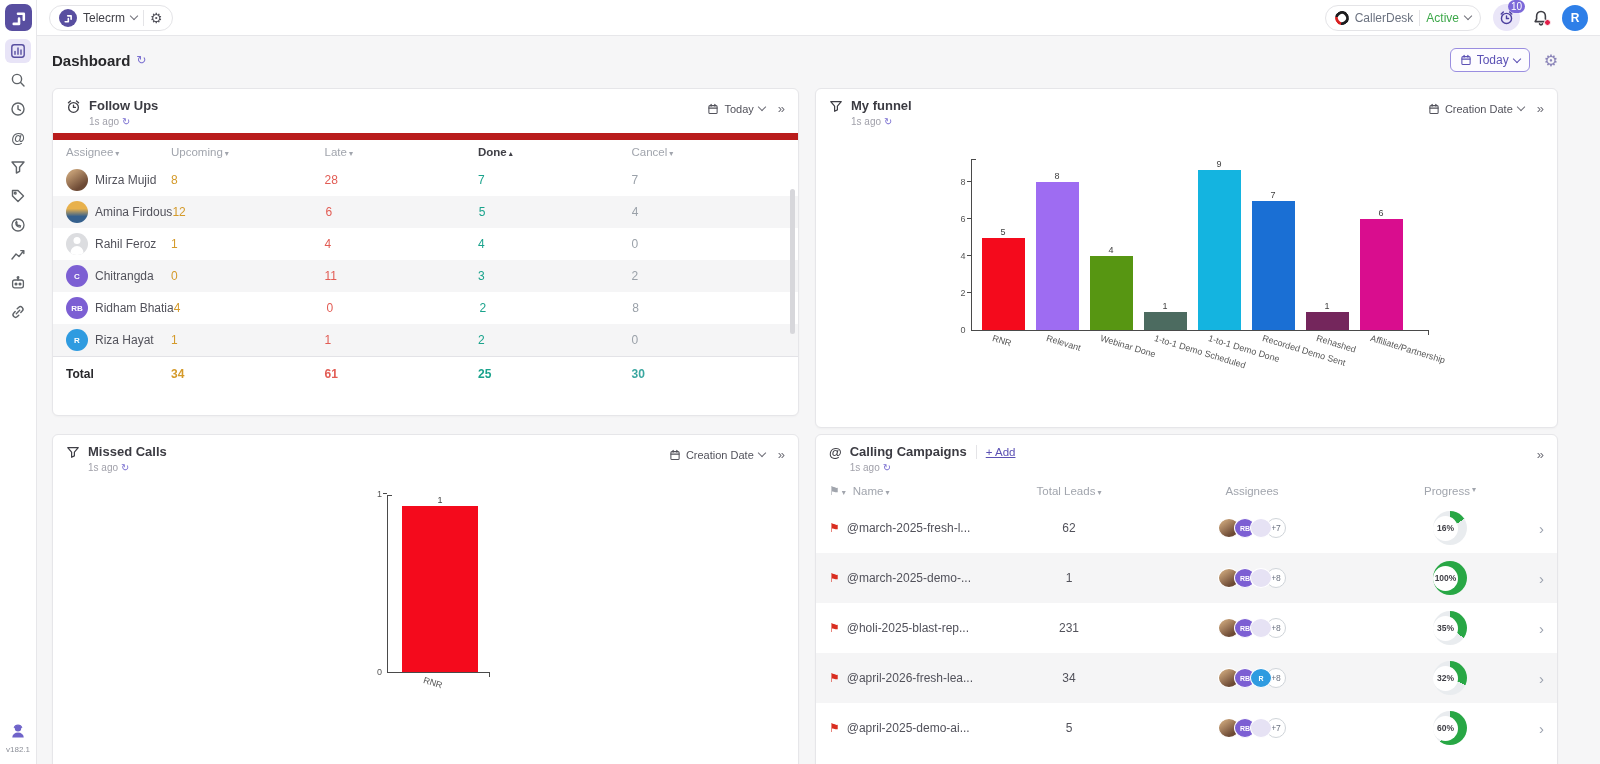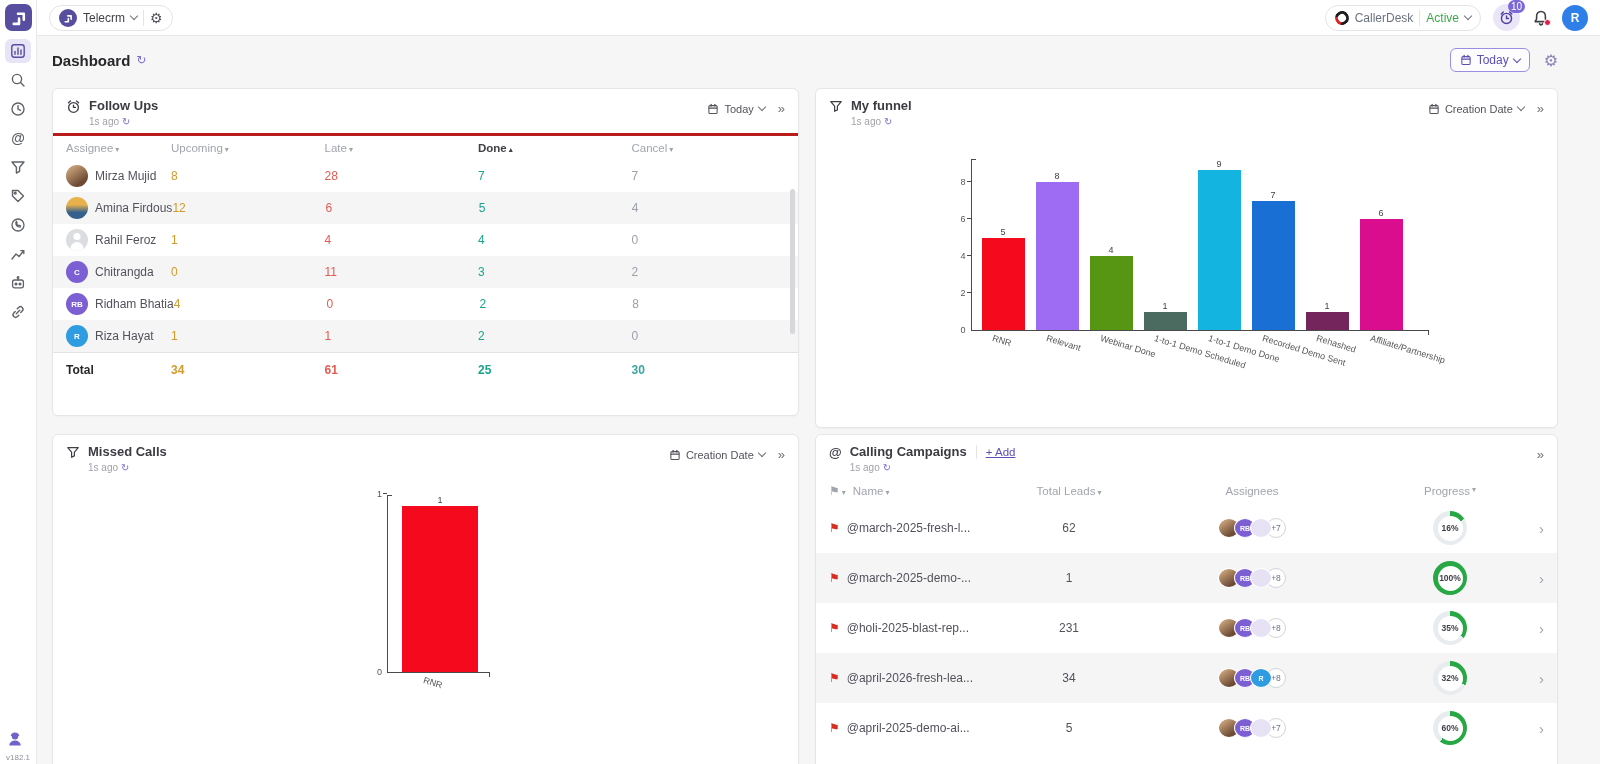--- a/index.html
+++ b/index.html
@@ -11,21 +11,21 @@
   #sidebar { position:absolute; left:0; top:0; width:37px; height:764px; background:#fff;
     border-right:1px solid #e7e7ea; z-index:5; display:flex; flex-direction:column; align-items:center; }
   .logo-sq { width:27px; height:27px; border-radius:7px; background:#584ea0; margin-top:4px;
     display:flex; align-items:center; justify-content:center; cursor:pointer; }
   #sb-icons { margin-top:8px; display:flex; flex-direction:column; gap:5px; align-items:center; }
   .sb-item { width:26px; height:24px; border-radius:6px; display:flex; align-items:center; justify-content:center;
     color:#5f6368; cursor:pointer; }
   .sb-item.active { background:#e8e4f7; color:#584ea0; }
   .sb-item svg { display:block; }
   .sb-at { font-size:14px; font-weight:bold; }
-  .sb-bottom { margin-top:auto; margin-bottom:2px; }
+  .sb-bottom { margin-top:auto; margin-bottom:10px; text-align:center; }
   .ver { font-size:8px; color:#8c8f98; margin-top:2px; }
 
   
   #topbar { position:absolute; left:37px; top:0; width:1563px; height:36px; background:#fff;
     border-bottom:1px solid #e7e7ea; display:flex; align-items:center; padding:0 12px; }
   .pill { display:flex; align-items:center; height:26px; border:1px solid #e4e4e7; border-radius:14px;
     padding:0 9px; gap:6px; background:#fff; cursor:pointer; }
   .mini-logo { width:18px; height:18px; border-radius:50%; background:#584ea0; display:flex; align-items:center; justify-content:center; }
   .ws-label { font-size:12px; color:#3f3f46; }
   .chev { width:6px; height:6px; border-right:1.4px solid currentColor; border-bottom:1.4px solid currentColor;
@@ -65,21 +65,21 @@
 
   .p-head { display:flex; align-items:flex-start; padding:9px 13px 6px 13px; }
   .p-head-l { display:flex; gap:8px; }
   .p-icon { color:#3f3f46; margin-top:1px; }
   .p-title { font-size:13px; font-weight:bold; color:#3b3b42; display:flex; align-items:center; gap:9px; }
   .p-upd { font-size:10px; color:#a1a1aa; margin-top:3px; }
   .p-upd .refresh { font-size:10px; margin-left:3px; }
   .p-head-r { margin-left:auto; display:flex; align-items:center; gap:13px; padding-top:3px; }
   .date-filter { display:flex; align-items:center; gap:5px; font-size:11px; color:#52525b; cursor:pointer; }
   .collapse { font-size:13px; color:#71717a; cursor:pointer; }
-  .head-border { border-bottom:3px solid #b91c1c; }
+  .head-border { border-bottom:7px solid #b91c1c; }
   .add-link { font-size:11.5px; color:#5b50b4; text-decoration:underline; font-weight:normal; cursor:pointer; }
   .title-div { width:1px; height:14px; background:#e4e4e7; }
 
   .search-wrap { margin:9px 13px 5px 13px; position:relative; }
   .search-input { width:100%; height:26px; border:1px solid #dcdce0; border-radius:6px; padding:0 8px 0 26px;
     font-size:11.5px; color:#3f3f46; outline:none; font-family:inherit; background:#fff; }
   .search-input::placeholder { color:#a9aeb5; }
   .search-ic { position:absolute; left:8px; top:6px; color:#8b9097; }
 
   
@@ -132,21 +132,21 @@
   .cc-assignees-col { flex:1; display:flex; justify-content:center; }
   .cc-progress-col { flex:0 0 140px; display:flex; justify-content:center; }
   .cc-chev-col { flex:0 0 24px; text-align:right; color:#9ca3af; font-size:15px; }
   .cc-row { height:50px; font-size:12px; color:#52525b; cursor:pointer; }
   .cc-row.alt { background:#f5f5f6; }
   .flag { color:#d92d20; font-size:12px; }
   .stack-av { width:20px; height:20px; border-radius:50%; border:1.5px solid #fff; margin-left:-6px;
     display:flex; align-items:center; justify-content:center; color:#fff; font-size:7px; font-weight:bold; }
   .stack-av:first-child { margin-left:0; }
   .stack-more { background:#fff; border:1px solid #cfd4d9; color:#6b7280; font-size:8.5px; font-weight:normal; }
-  .ring { width:34px; height:34px; border-radius:50%; display:flex; align-items:center; justify-content:center; }
+  .ring { width:34px; height:34px; border-radius:50%; display:flex; align-items:center; }
   .ring-inner { width:25px; height:25px; border-radius:50%; background:#fff; display:flex; align-items:center;
     justify-content:center; font-size:8.5px; font-weight:bold; color:#3f3f46; }
 
   svg { overflow:visible; }
 </style>
 </head>
 <body>
 
 <div id="app">
 

